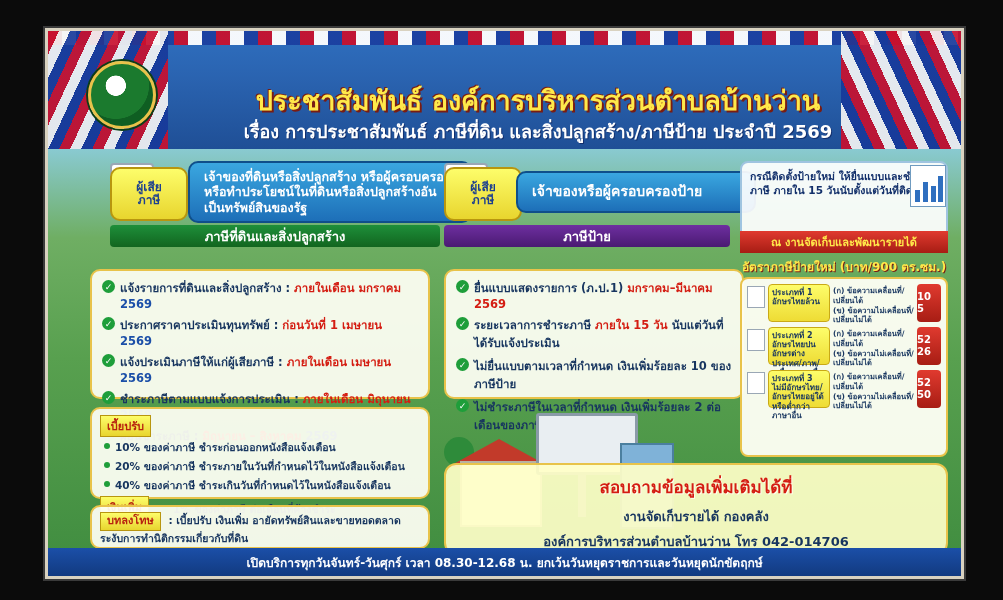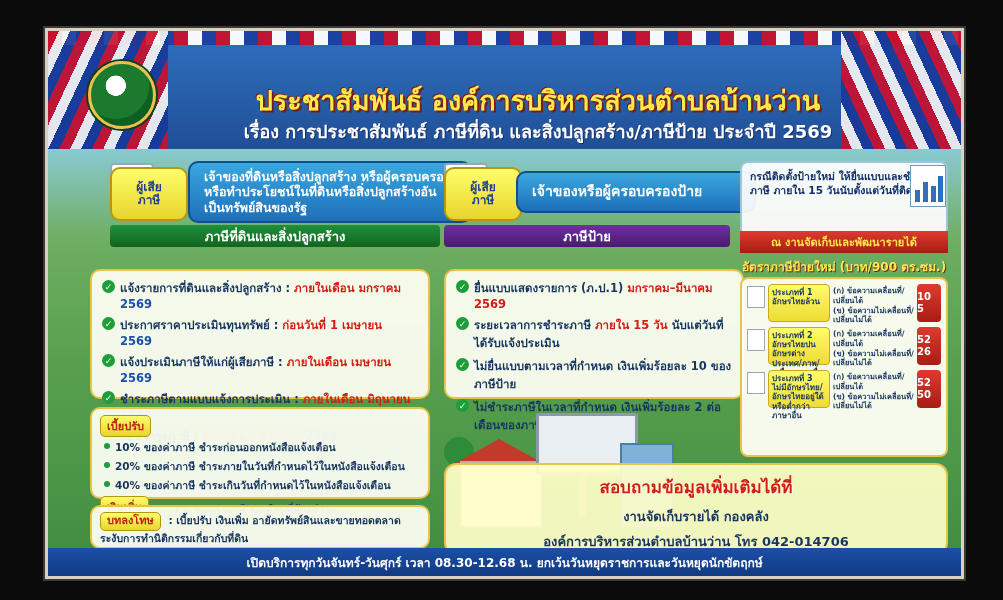--- a/index.html
+++ b/index.html
@@ -68,21 +68,21 @@
   .chk{flex:0 0 auto;width:13px;height:13px;border-radius:50%;background:#1e9e3a;color:#fff;font-size:9px;
     display:flex;align-items:center;justify-content:center;margin-right:5px;margin-top:1px;}
   .liTxt{flex:1;}
   .red{color:#d41d12;}
   .blue{color:#1b4fa8;}
 
   
   .panelPen{left:42px;top:376px;width:340px;height:92px;background:rgba(255,255,245,.93);border:2px solid #e8c34a;
     position:absolute;border-radius:10px;padding:6px 8px;box-sizing:border-box;}
   .tagSm{display:inline-block;background:linear-gradient(180deg,#fdfd6a,#e8d52e);border:1px solid #b8960f;
-    border-radius:5px;padding:1px 6px;font-size:11px;font-weight:bold;color:#b8220f;margin-right:4px;}
+    border-radius:0;padding:1px 6px;font-size:11px;font-weight:bold;color:#b8220f;margin-right:4px;}
   .penLine{font-size:10.5px;color:#17355f;font-weight:bold;margin:2px 0 2px 2px;display:flex;align-items:flex-start;}
   .dot{width:6px;height:6px;border-radius:50%;background:#1e9e3a;margin:4px 5px 0 2px;flex:0 0 auto;}
   .panelPunish{position:absolute;left:42px;top:474px;width:340px;height:44px;border-radius:10px;
     background:rgba(255,255,245,.93);border:2px solid #e8c34a;padding:5px 8px;box-sizing:border-box;
     font-size:10.5px;color:#17355f;font-weight:bold;line-height:1.35;}
 
   
   .rateTitle{position:absolute;left:692px;top:226px;width:208px;text-align:center;
     font-size:12px;font-weight:bold;color:#ffe94a;text-shadow:1px 1px 0 #7a1c12;}
   .rateBox{position:absolute;left:692px;top:246px;width:208px;height:180px;border-radius:8px;

